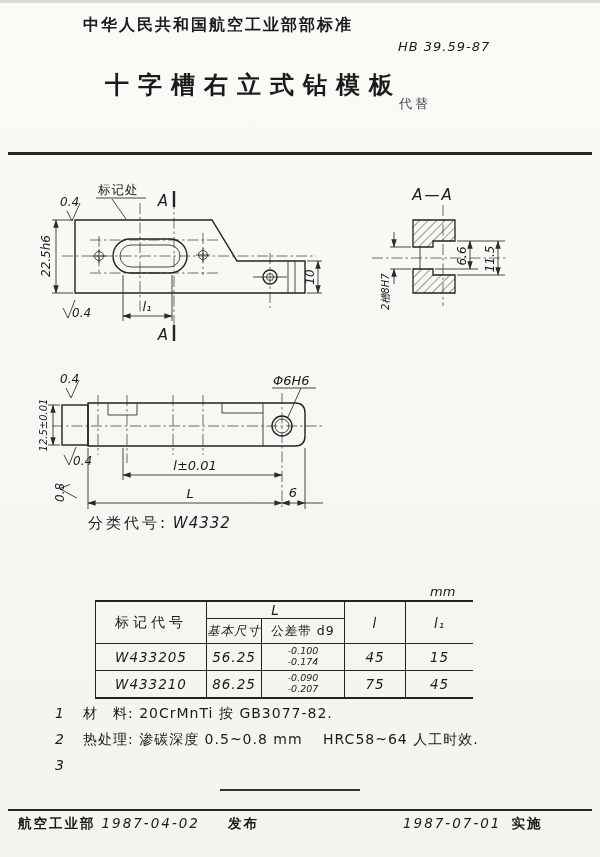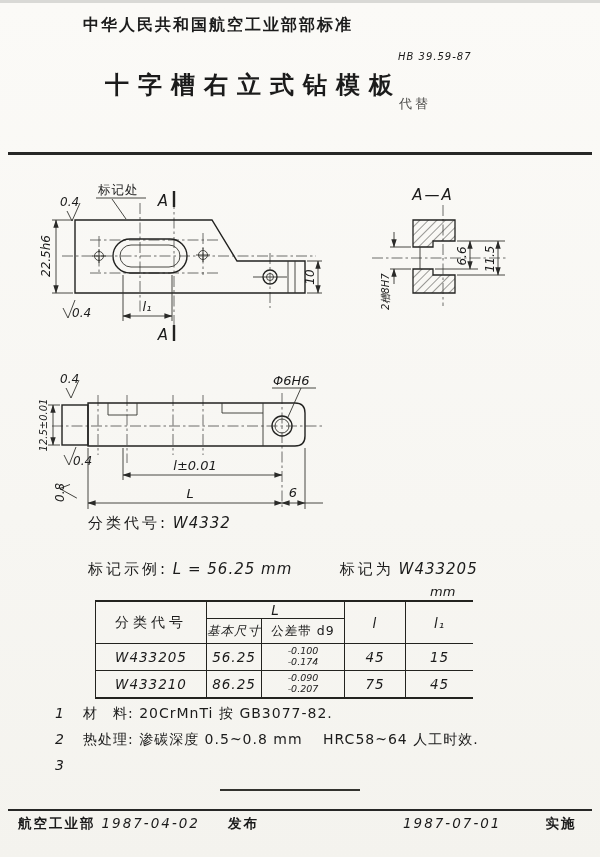--- a/index.html
+++ b/index.html
@@ -1,21 +1,21 @@
 <!DOCTYPE html>
 <html><head>
 <meta charset="utf-8">
 <style>
   html,body{margin:0;padding:0;background:#d9d9d6;}
   .page{position:relative;width:600px;height:857px;margin:3px auto;
         background:linear-gradient(180deg,#fbfaf7 0%,#f7f6f2 60%,#f4f3ee 100%);
         font-family:"DejaVu Sans",sans-serif;color:#1b1b1b;overflow:hidden;}
   .abs{position:absolute;}
   .org{left:83px;top:12px;font-size:16px;font-weight:bold;letter-spacing:2px;}
-  .stdno{left:398px;top:48px;font-size:10px;font-style:italic;letter-spacing:1px;}
+  .stdno{left:398px;top:36px;font-size:13px;font-style:italic;letter-spacing:1px;}
   .title{left:105px;top:66px;font-size:24px;letter-spacing:9px;font-weight:700;}
   .replaces{left:399px;top:92px;font-size:13px;letter-spacing:3px;color:#4a4a48;}
   .rule{left:8px;width:584px;height:3px;background:#272726;}
   .rule.top{top:149px;}
   .rule.bottom{top:806px;height:2px;}
   .rule.mid{left:220px;top:786px;width:140px;height:2px;background:#33332f;}
 
   .cls1{left:88px;top:511px;font-size:15px;}
   .cls2{left:88px;top:557px;font-size:15px;}
   .lbl{letter-spacing:3px;}
@@ -33,21 +33,21 @@
   .num{font-style:italic;font-size:13.5px;letter-spacing:1px;}
   .tol{font-style:italic;font-size:9.5px;line-height:1.15;}
 
   .notes{left:55px;top:702px;font-size:14px;}
   .note-row{display:flex;margin-bottom:8px;}
   .note-no{width:28px;font-style:italic;}
   .note-text{letter-spacing:1px;text-align:center;}
 
   .footer{left:0;top:812px;width:600px;font-size:13.5px;}
   .f-left{position:absolute;left:18px;display:flex;gap:6px;align-items:baseline;}
-  .f-right{position:absolute;left:403px;display:flex;gap:44px;align-items:baseline;}
+  .f-right{position:absolute;left:403px;display:flex;gap:10px;align-items:baseline;}
   .f-cjk{font-weight:bold;letter-spacing:2px;}
   .f-date{font-style:italic;letter-spacing:2px;}
 
   svg text{fill:#1b1b1b;}
   svg .d{font:italic 12px "DejaVu Sans",sans-serif;}
   svg .d13{font:italic 13px "DejaVu Sans",sans-serif;}
   svg .d10{font:italic 10px "DejaVu Sans",sans-serif;}
   svg .c{font:12.5px "DejaVu Sans",sans-serif;letter-spacing:1px;}
   svg .sec{font:italic 15px "DejaVu Sans",sans-serif;letter-spacing:2px;}
   .ol{fill:none;stroke:#222220;stroke-width:1.4;}
@@ -195,33 +195,26 @@
       <text class="d13" x="190" y="495" text-anchor="middle">L</text>
       <path class="dim" d="M282,500 H305" marker-start="url(#as)" marker-end="url(#ae)"></path>
       <text class="d13" x="293" y="494" text-anchor="middle">6</text>
     </g>
   </svg>
 
   <div class="abs cls1">
     <span class="lbl">分类代号:</span>
     <span class="val">W4332</span>
   </div>
-  <div class="abs cls2">
-    <span class="lbl">标记示例:</span>
-    <span class="val">L = 56.25 mm</span>
-    <span class="gap"></span>
-    <span class="lbl">标记为</span>
-    <span class="val">W433205</span>
-  </div>
 
   <div class="abs mm-unit">mm</div>
   <table class="spec">
     <tbody>
         <tr class="top-b">
-      <td rowspan="2" style="width:110px;height:20px;" class="th-cjk">分类代号</td>
+      <td rowspan="2" style="width:110px;height:20px;" class="th-cjk">标记代号</td>
       <td colspan="2" style="width:136px;" class="num">L</td>
       <td rowspan="2" style="width:60px;" class="num">l</td>
       <td rowspan="2" style="width:67px;" class="num open-r">l₁</td>
     </tr>
     <tr>
       <td style="width:54px;height:24px;font-style:italic;" class="th-cjk small">基本尺寸</td>
       <td style="width:82px;" class="th-cjk small">公差带 d9</td>
     </tr>
     <tr style="height:27px;">
       <td class="num">W433205</td>

